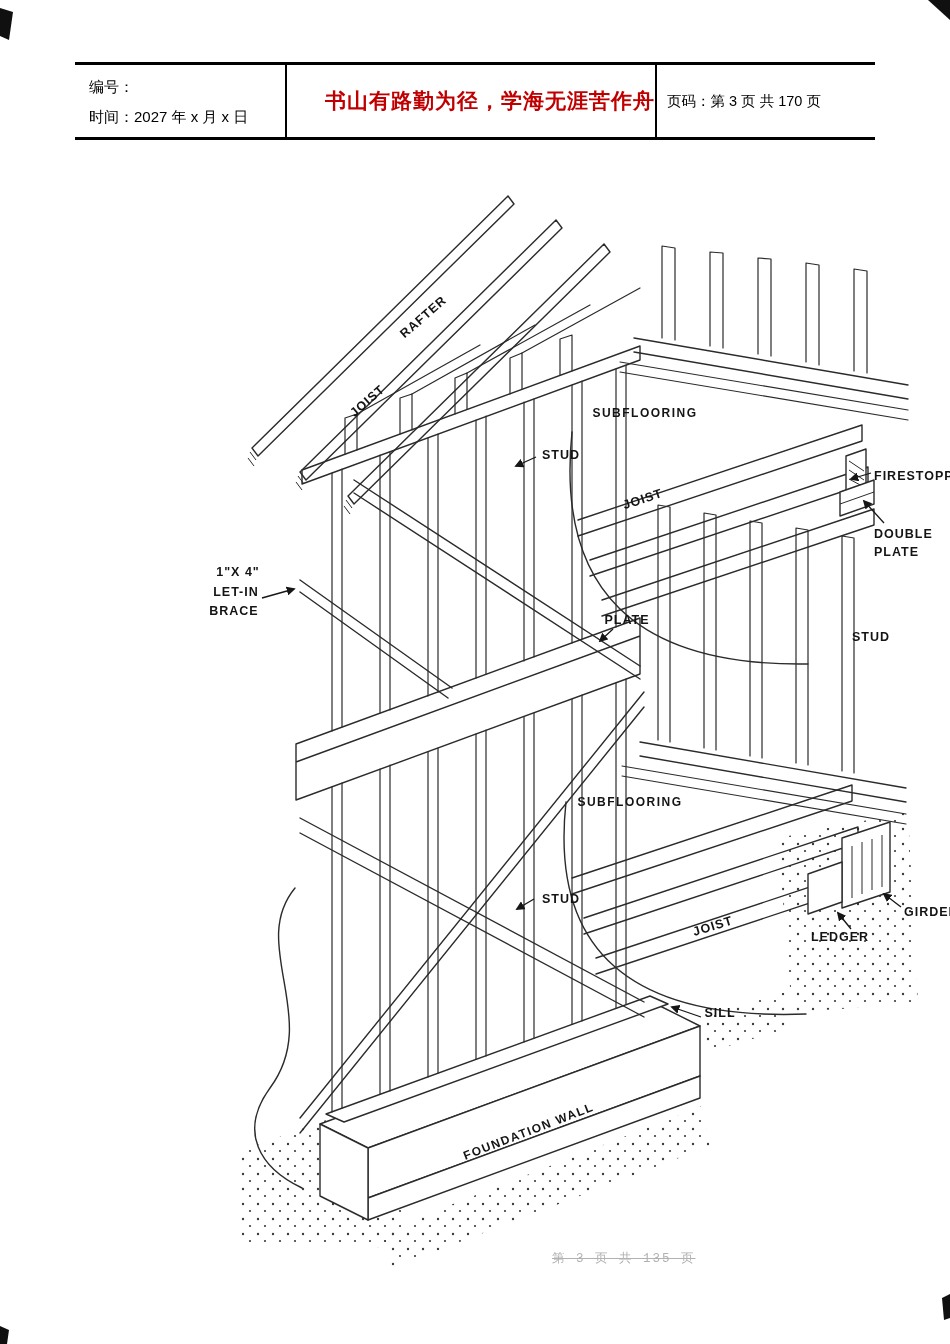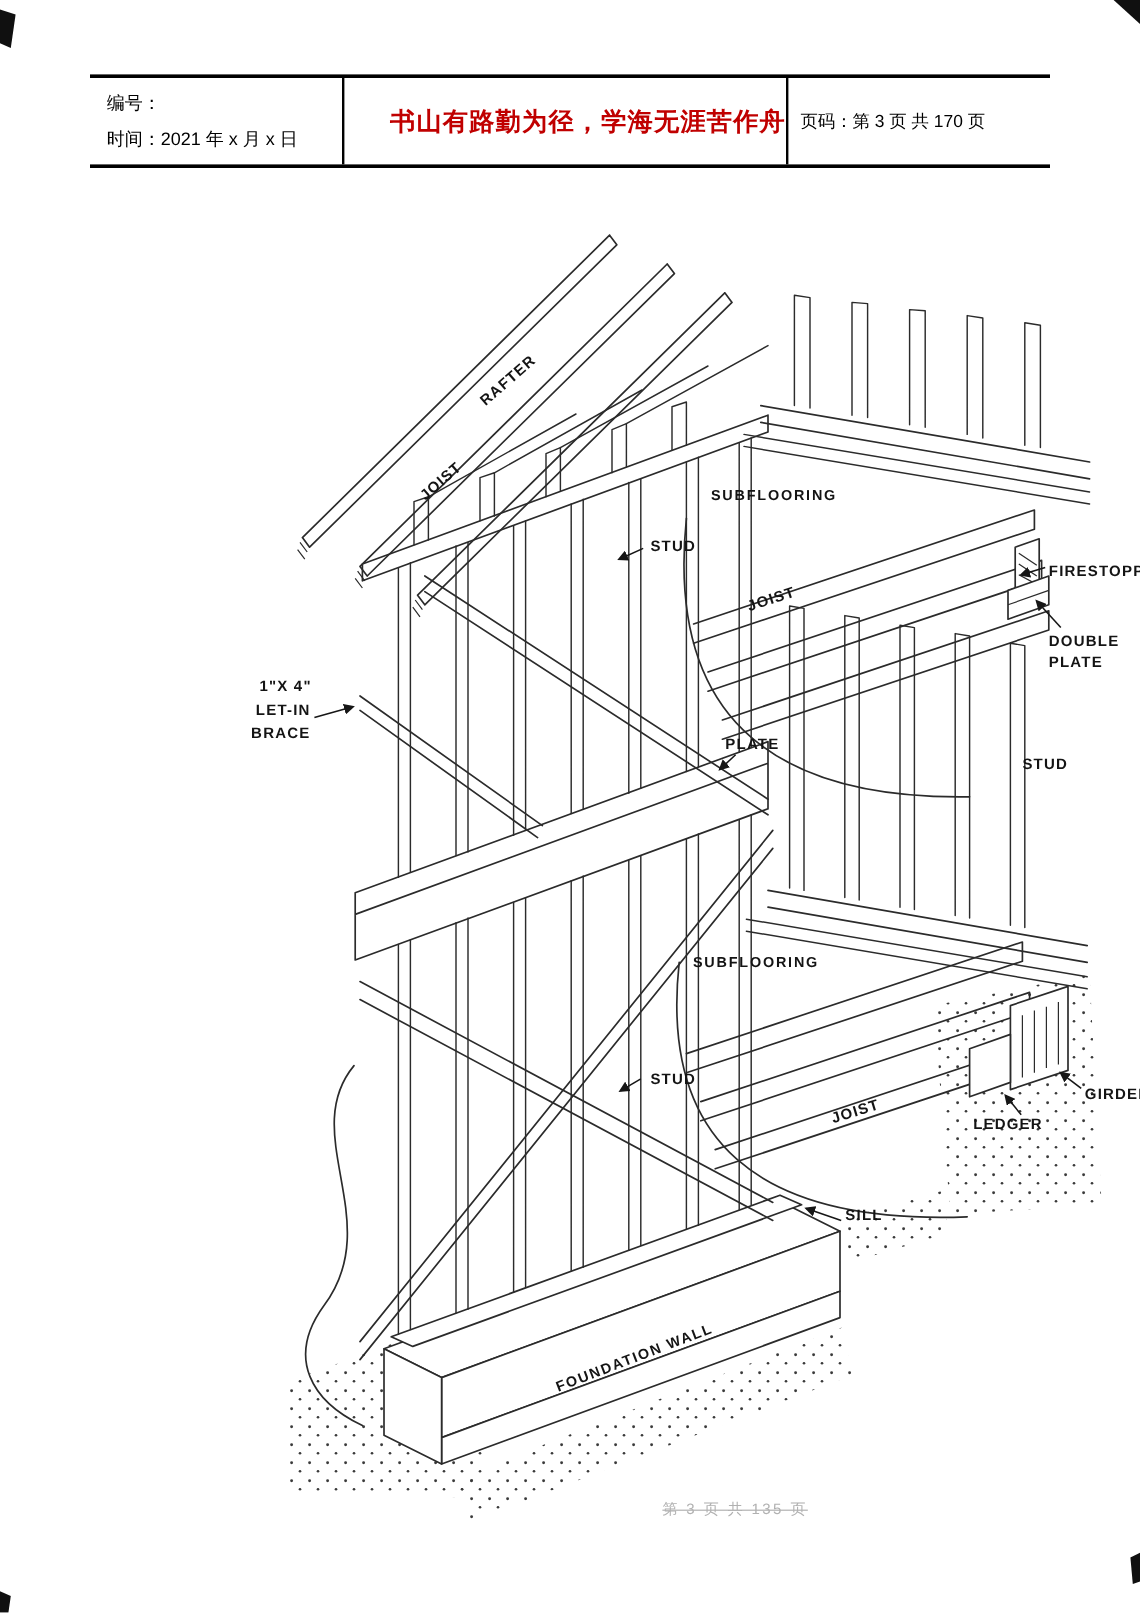--- a/index.html
+++ b/index.html
@@ -35,32 +35,32 @@
   .solid{ stroke:#2b2b2b; stroke-width:1.4; fill:#ffffff; stroke-linejoin:round; }
   .hatch{ stroke:#2b2b2b; stroke-width:1; fill:none; }
   .arrow{ stroke:#161616; stroke-width:1.3; fill:none; marker-end:url(#arrowhead); }
   .lbl  { font:700 12.5px "Liberation Sans", sans-serif; letter-spacing:1px; fill:#141414; }
   .lblw { font:700 12px "Liberation Sans", sans-serif; letter-spacing:1.5px; fill:#141414; }
   .corner { fill:#101010; }
   
   .footer {
     position:absolute; left:552px; top:1250px;
     font-size:12.5px; color:#b1b1b1; letter-spacing:2px;
-    text-decoration:line-through; white-space:nowrap;
+    text-decoration:line-through; white-space:nowrap;font-family:Liberation Mono, monospace;
   }
 </style>
 </head>
 <body>
 
 <div class="page">
 
   <div class="header">
     <div class="cell c1">
       <div>编号：</div>
-      <div>时间：2021 年 x 月 x 日</div>
+      <div>时间：2027 年 x 月 x 日</div>
     </div>
     <div class="cell c2">
       <span style="color: rgb(192, 0, 0);">书山有路勤为径，学海无涯苦作舟</span>
     </div>
     <div class="cell c3">
       <span>页码：第 3 页  共 170 页</span>
     </div>
   </div>
 
   <svg class="diagram" viewBox="0 0 950 1344" xmlns="http://www.w3.org/2000/svg">

